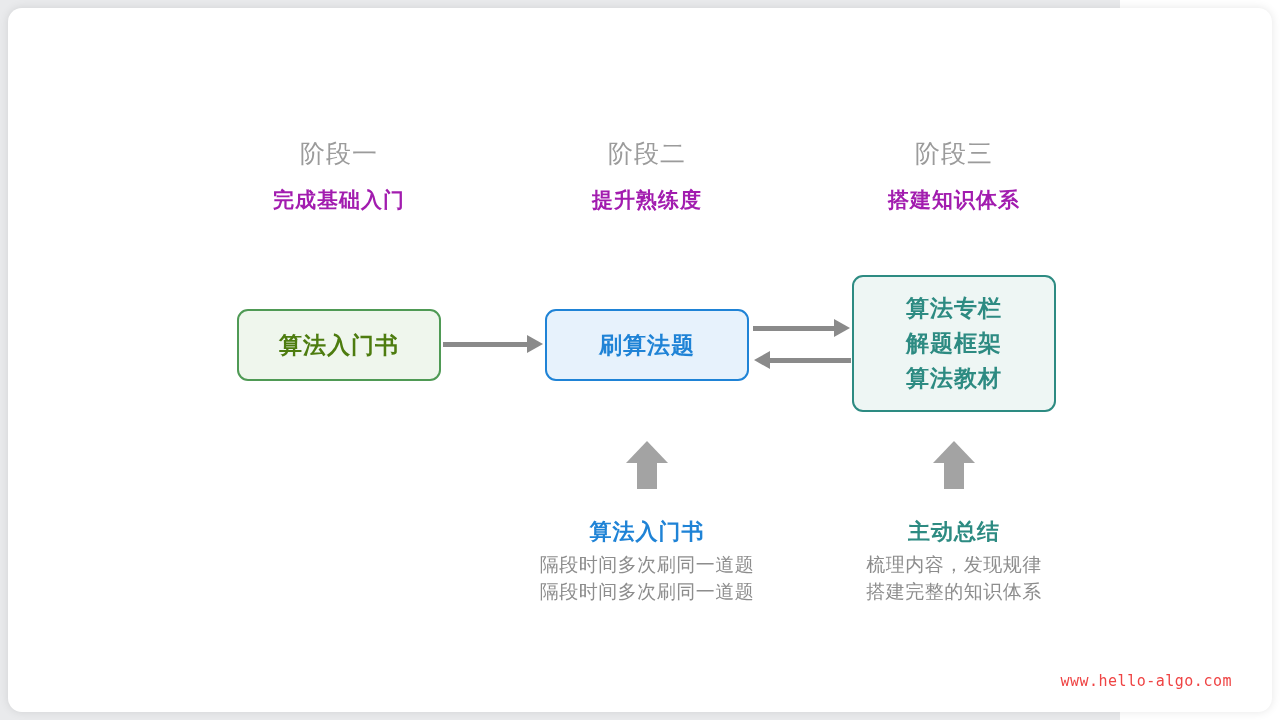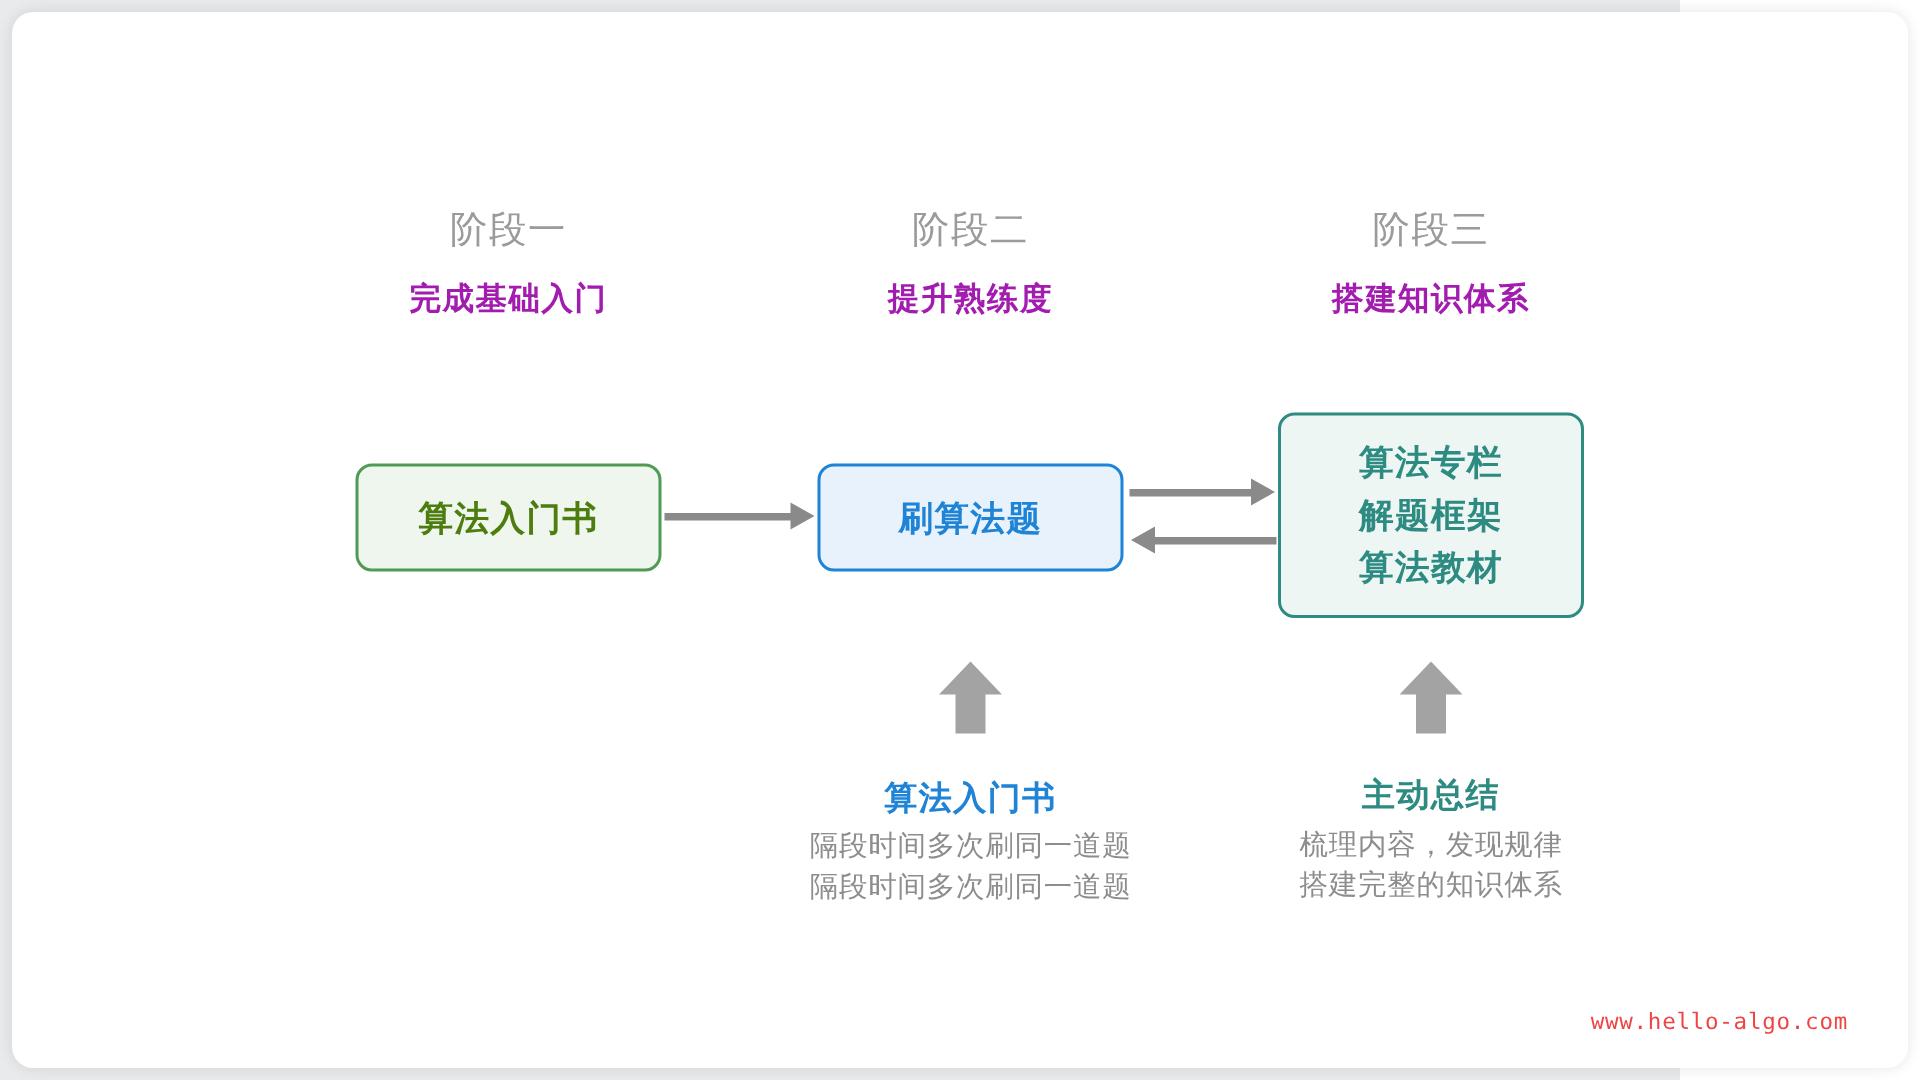--- a/index.html
+++ b/index.html
@@ -206,21 +206,21 @@
     </div>
 
     <div class="note" style="left:489px; top:509px;">
       <div class="note-title blue">算法入门书</div>
       <div class="note-desc">
         <div>隔段时间多次刷同一道题</div>
         <div>隔段时间多次刷同一道题</div>
       </div>
     </div>
 
-    <div class="note" style="left:796px; top:509px;font-family:Liberation Mono, monospace;">
+    <div class="note" style="left:796px; top:509px;">
       <div class="note-title teal">主动总结</div>
       <div class="note-desc">
         <div>梳理内容，发现规律</div>
         <div>搭建完整的知识体系</div>
       </div>
     </div>
 
     <div id="watermark">www.hello-algo.com</div>
 
   </div>

